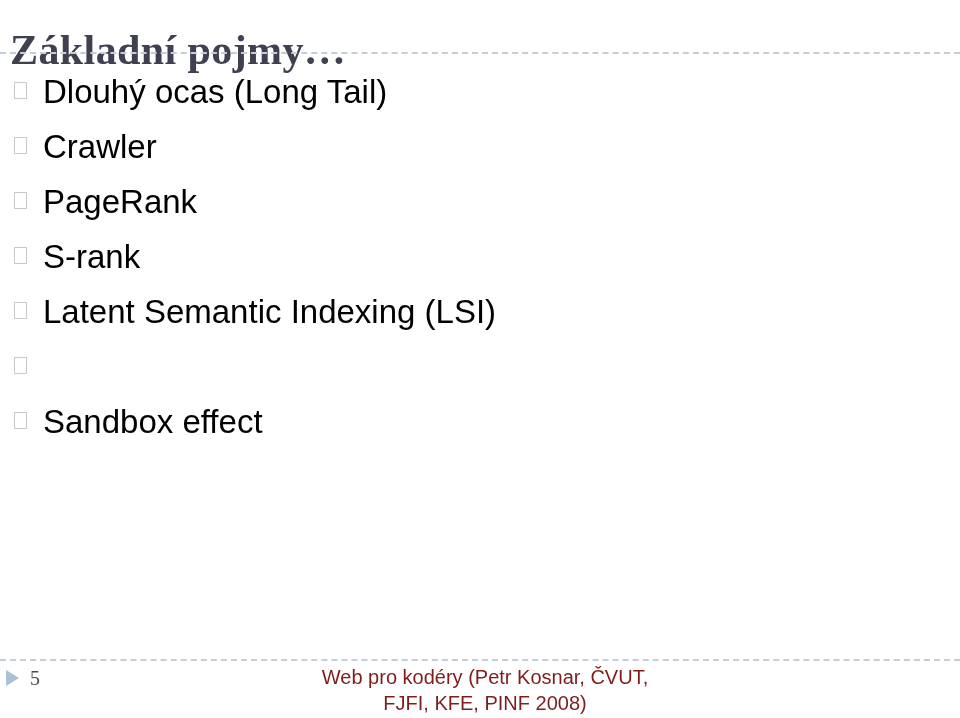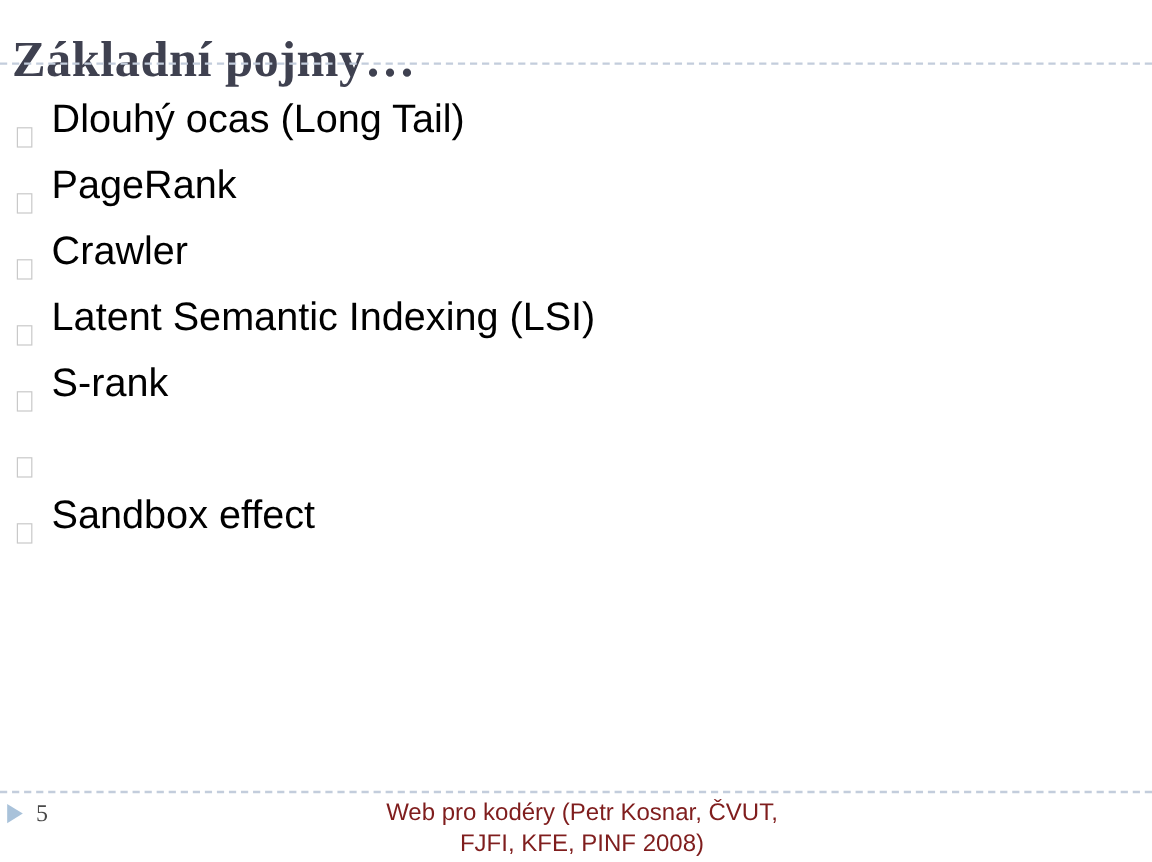--- a/index.html
+++ b/index.html
@@ -48,21 +48,21 @@
 
   
   .bullet-list {
     position: absolute;
     left: 0;
     top: 68px;
     width: 900px;
   }
   .bullet-item {
     display: flex;
-    align-items: flex-end;
+    align-items: flex-start;
     height: 55px;
   }
   .bullet-marker {
     flex: 0 0 auto;
     width: 13px;
     height: 17px;
     margin-left: 14px;
     margin-top: 14px;
     border: 1px solid #c9c9c9;
     background: #ffffff;
@@ -122,36 +122,36 @@
 
   <div class="bullet-list">
 
     <div class="bullet-item">
       <span class="bullet-marker"></span>
       <span class="bullet-text">Dlouhý ocas (Long Tail)</span>
     </div>
 
     <div class="bullet-item">
       <span class="bullet-marker"></span>
+      <span class="bullet-text">Crawler</span>
+    </div>
+
+    <div class="bullet-item">
+      <span class="bullet-marker"></span>
       <span class="bullet-text">PageRank</span>
     </div>
 
     <div class="bullet-item">
       <span class="bullet-marker"></span>
-      <span class="bullet-text">Crawler</span>
+      <span class="bullet-text">S-rank</span>
     </div>
 
     <div class="bullet-item">
       <span class="bullet-marker"></span>
       <span class="bullet-text">Latent Semantic Indexing (LSI)</span>
-    </div>
-
-    <div class="bullet-item">
-      <span class="bullet-marker"></span>
-      <span class="bullet-text">S-rank</span>
     </div>
 
     <div class="bullet-item">
       <span class="bullet-marker"></span>
     </div>
 
     <div class="bullet-item">
       <span class="bullet-marker"></span>
       <span class="bullet-text">Sandbox effect</span>
     </div>

